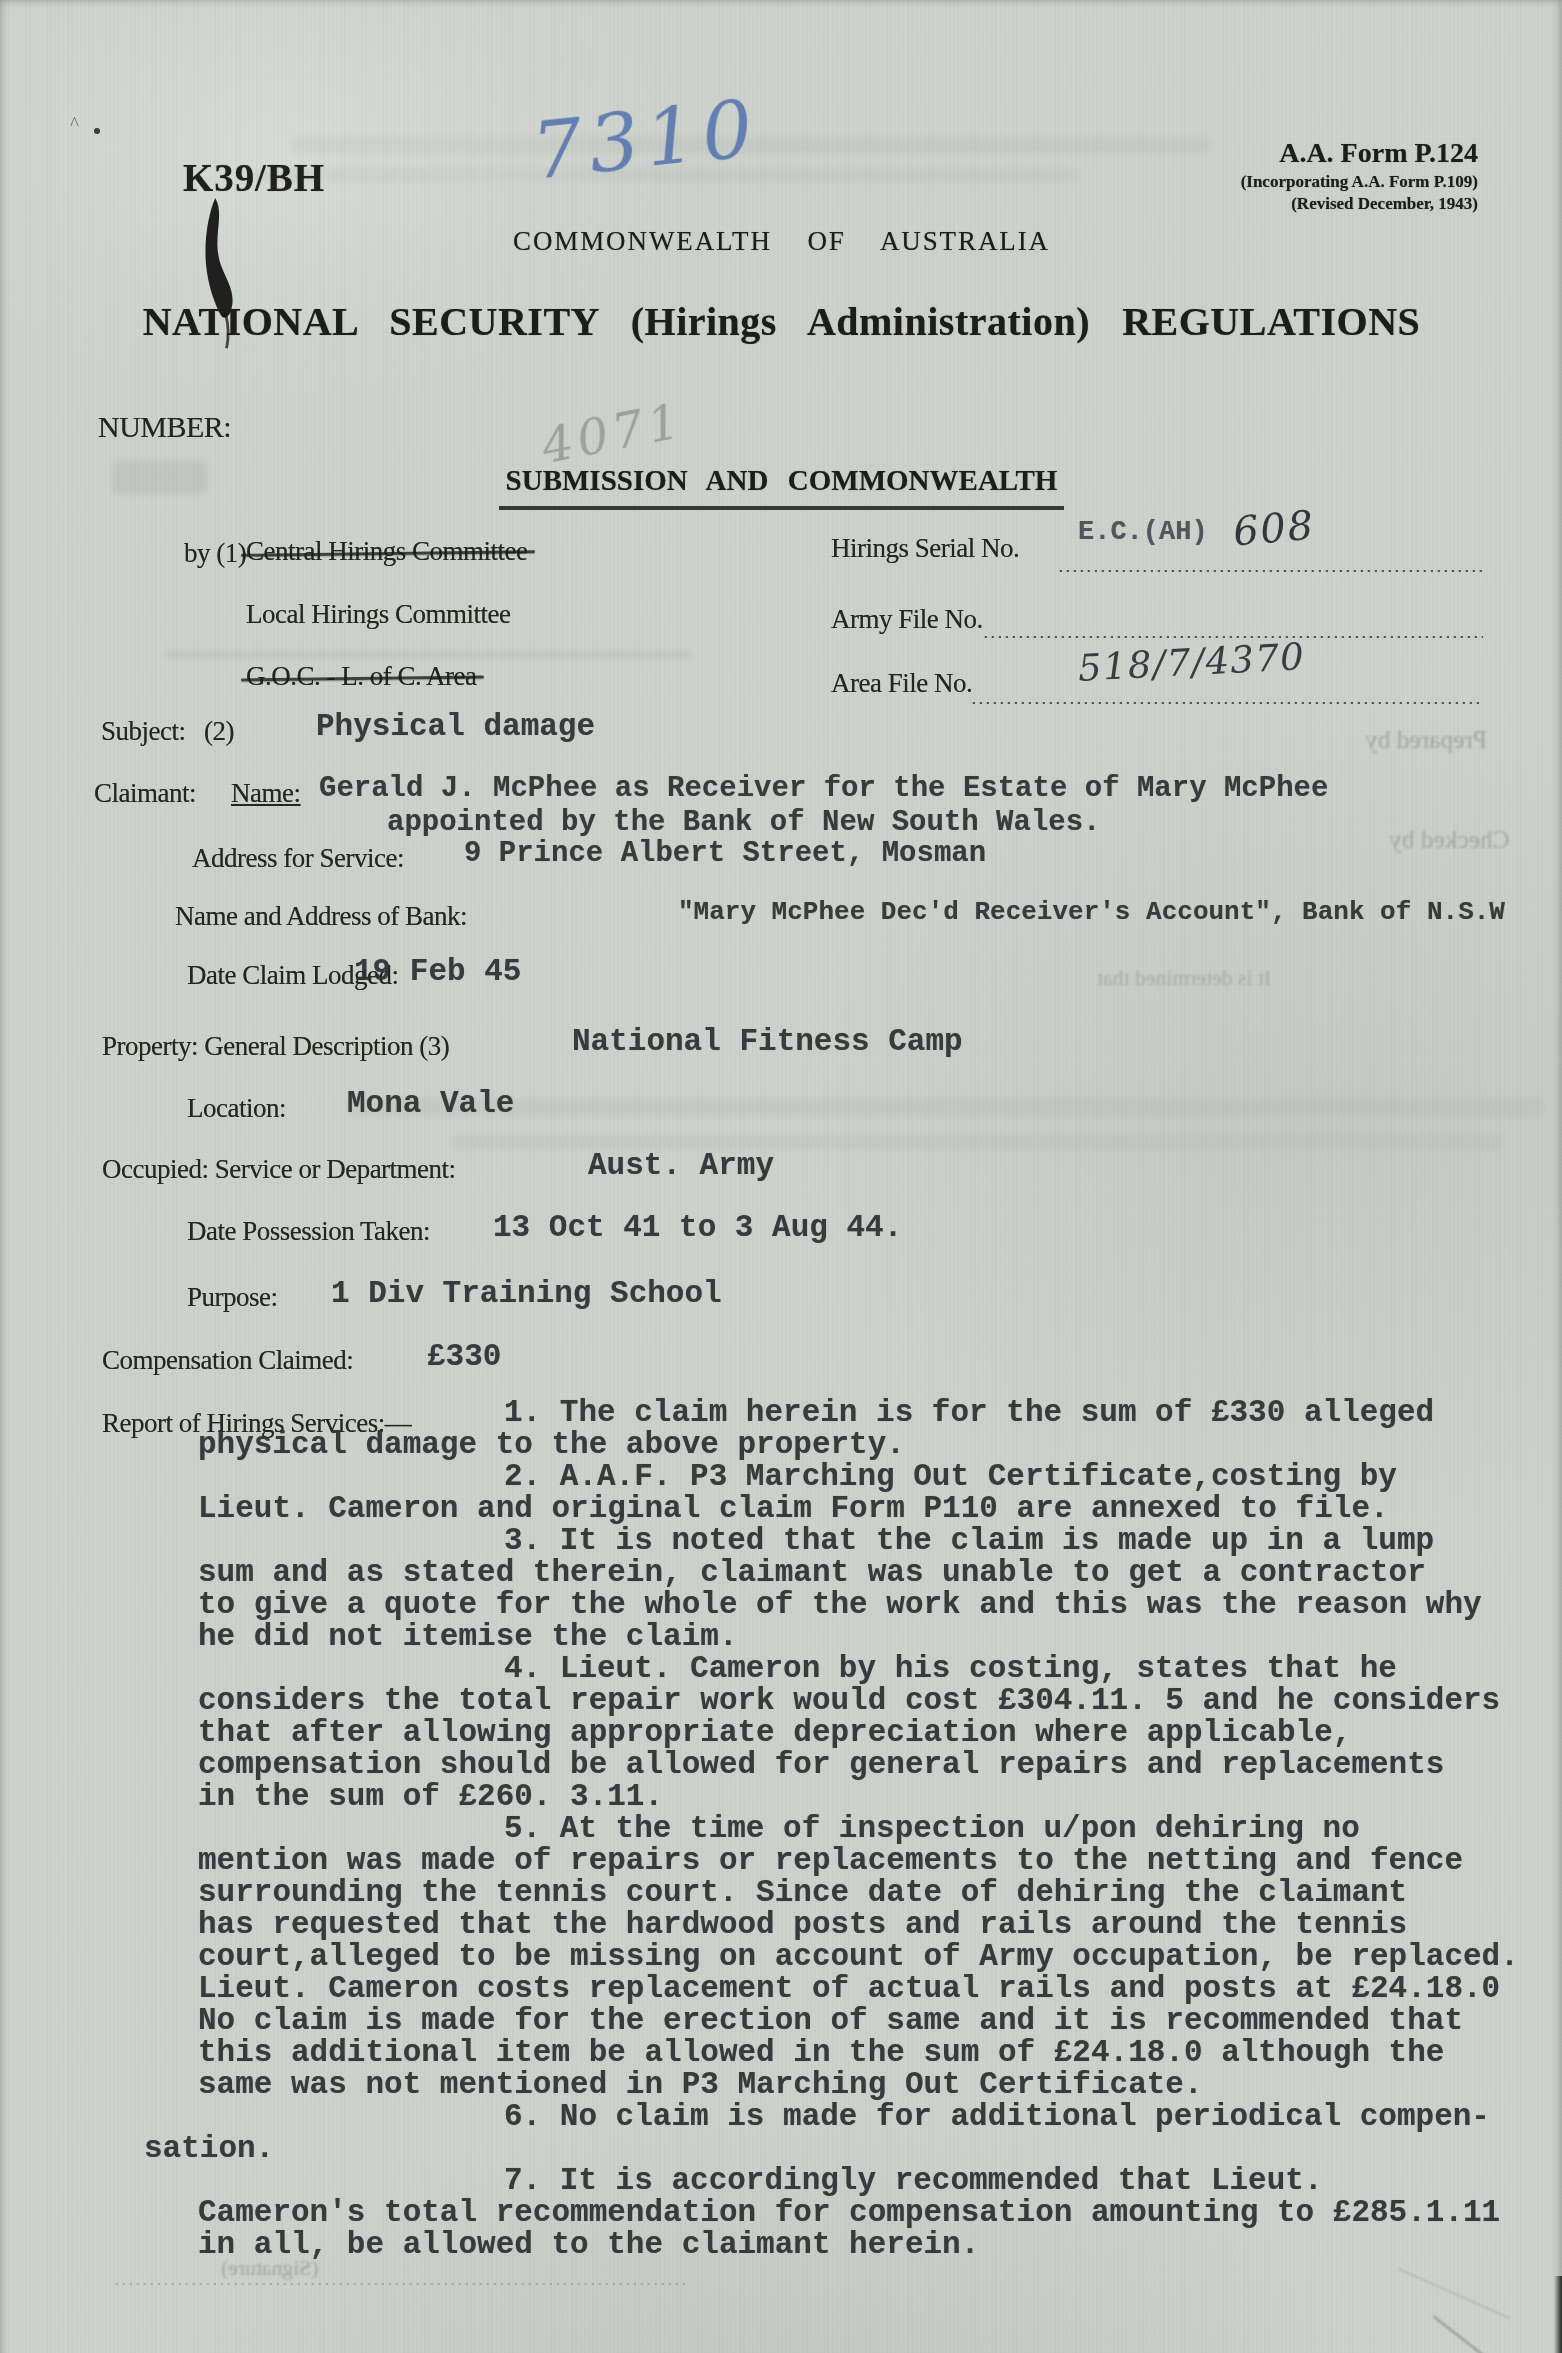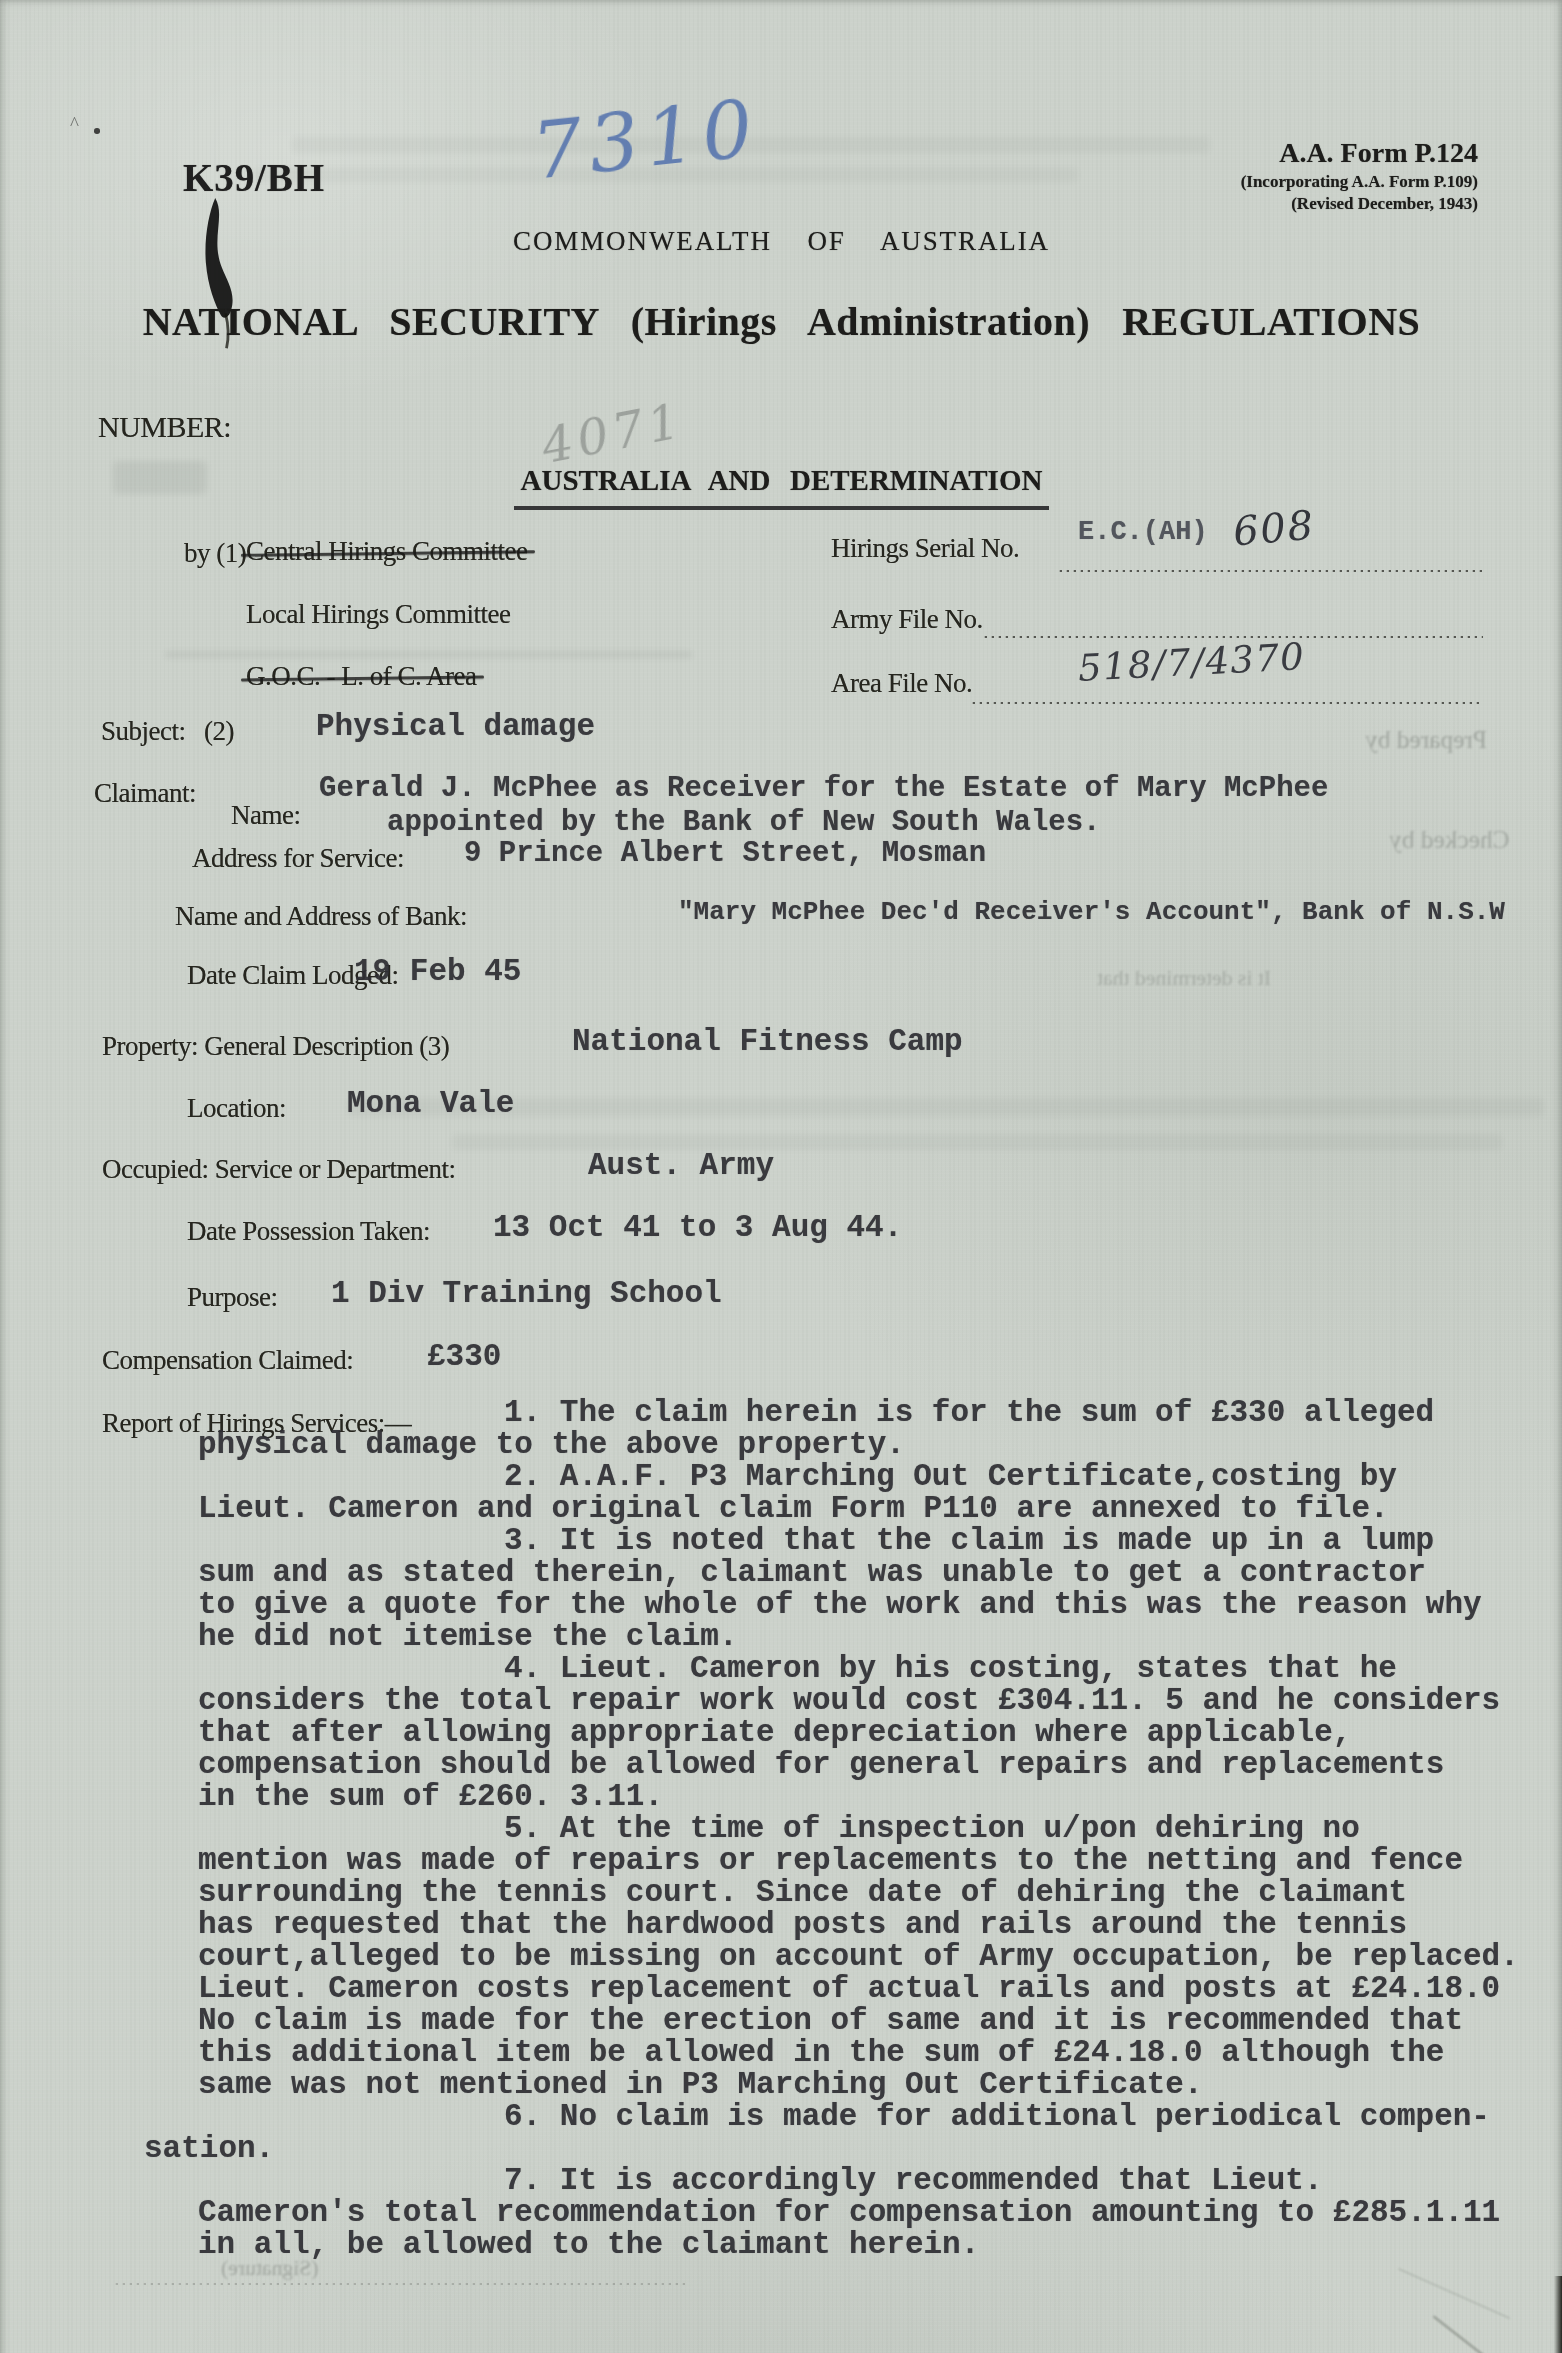--- a/index.html
+++ b/index.html
@@ -67,21 +67,21 @@
     <div class="title" style="font-size:17px;margin-top:1.9px;">(Revised December, 1943)</div>
   </div>
 
   <div class="abs center title" style="top:226px;font-size:27px;font-weight:400;word-spacing:27px;letter-spacing:1.9px;">COMMONWEALTH OF AUSTRALIA</div>
   <div class="abs center title" style="top:298px;font-size:40px;word-spacing:21.7px;letter-spacing:0.5px;">NATIONAL SECURITY (Hirings Administration) REGULATIONS</div>
 
   <div class="abs lbl" style="left:98px;top:410px;font-size:30px;">NUMBER:</div>
   <div class="abs hand" style="left:541px;top:405px;font-size:49px;color:#7e837f;opacity:.6;transform:rotate(-11deg);letter-spacing:4.7px;filter:blur(0.6px);">4071</div>
 
   <div class="abs center" style="top:464px;">
-    <span class="title subtitle-u" style="font-size:29px;word-spacing:12.2px;">AUSTRALIA AND DETERMINATION</span>
+    <span class="title subtitle-u" style="font-size:29px;word-spacing:12.2px;">SUBMISSION AND COMMONWEALTH</span>
   </div>
 
   <div class="abs lbl" style="left:184px;top:538px;">by (1)</div>
   <div class="abs" style="left:246px;top:536px;">
     <span class="lbl strike">Central Hirings Committee</span>
   </div>
   <div class="abs lbl" style="left:246px;top:599px;">Local Hirings Committee</div>
   <div class="abs" style="left:246px;top:661px;">
     <span class="lbl strike">G.O.C. - L. of C. Area</span>
   </div>
@@ -96,21 +96,21 @@
 
   <div class="abs lbl" style="left:831px;top:668px;">Area File No.</div>
   <div class="abs hand" style="left:1078px;top:641px;font-size:37px;color:#3a3c42;transform:rotate(-3deg);letter-spacing:1.4px;">518/7/4370</div>
   <div class="abs dots" style="left:972px;top:701px;width:511px;"></div>
 
   <div class="abs lbl" style="left:101px;top:716px;">Subject:</div>
   <div class="abs lbl" style="left:204px;top:716px;">(2)</div>
   <div class="abs tw" style="left:316px;top:709px;">Physical damage</div>
 
   <div class="abs lbl" style="left:94px;top:778px;">Claimant:</div>
-  <div class="abs lbl" style="left:231px;top:800px;">Name:</div>
+  <div class="abs lbl" style="left:231px;top:778px;text-decoration:underline;">Name:</div>
   <div class="abs tw" style="left:319px;top:772px;font-size:29px;">Gerald J. McPhee as Receiver for the Estate of Mary McPhee</div>
   <div class="abs tw" style="left:387px;top:806px;font-size:29px;">appointed by the Bank of New South Wales.</div>
 
   <div class="abs lbl" style="left:192px;top:843px;">Address for Service:</div>
   <div class="abs tw" style="left:464px;top:837px;font-size:29px;">9 Prince Albert Street, Mosman</div>
 
   <div class="abs lbl" style="left:175px;top:901px;">Name and Address of Bank:</div>
   <div class="abs tw tw-sm" style="left:678px;top:897px;">"Mary McPhee Dec'd Receiver's Account", Bank of N.S.W</div>
 
   <div class="abs lbl" style="left:187px;top:960px;">Date Claim Lodged:</div>

